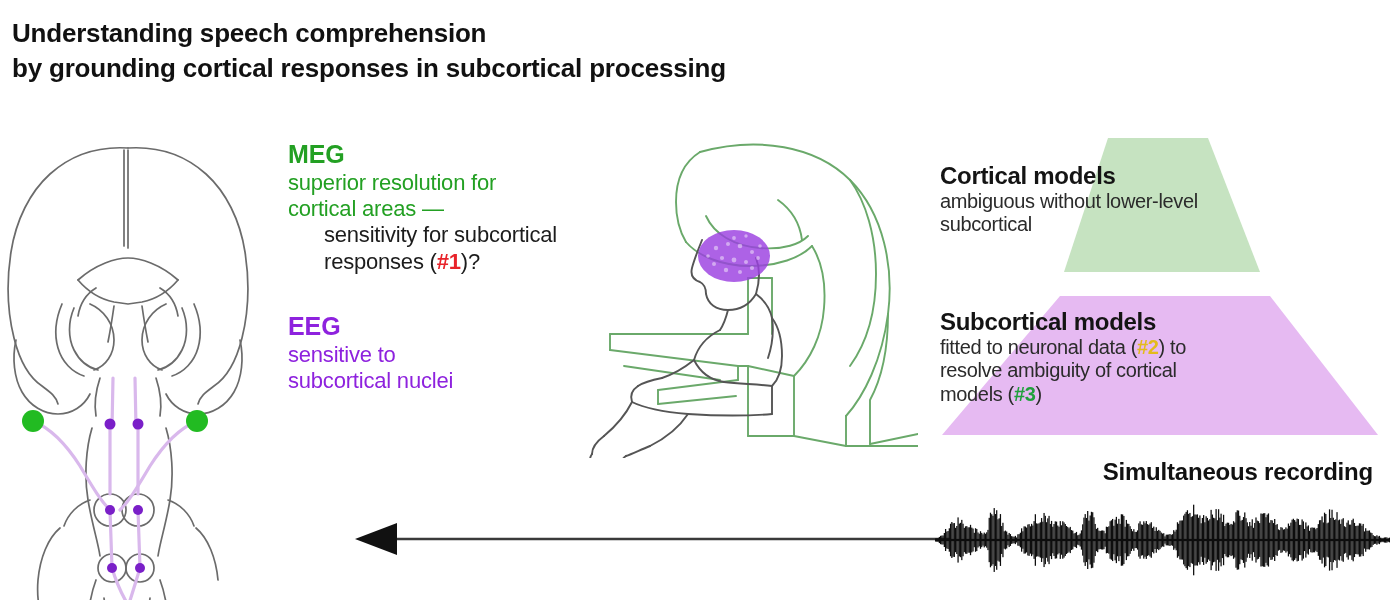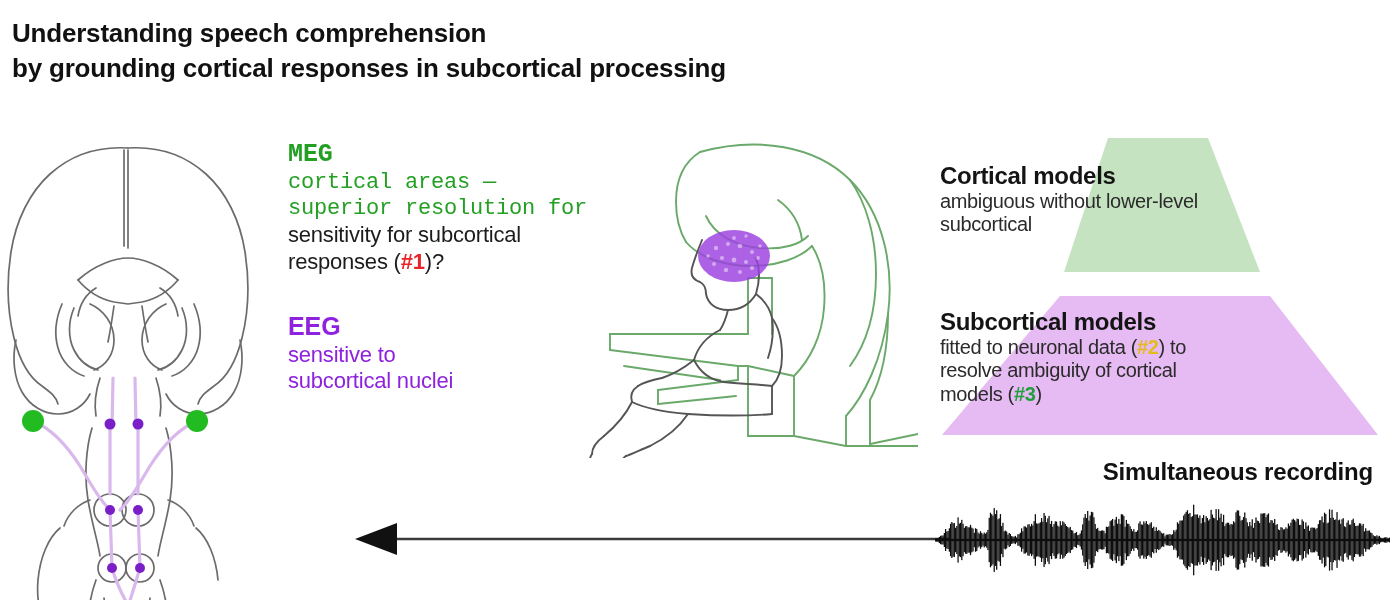--- a/index.html
+++ b/index.html
@@ -28,23 +28,23 @@
   #megblock{left:288px;top:140px;width:370px;}
   #eegblock{left:288px;top:312px;width:370px;}
   .modality-name{
     font-size:25px;font-weight:700;line-height:1.18;
     letter-spacing:-0.1px;
   }
   .modality-body{
     font-size:22px;font-weight:400;line-height:1.20;
     letter-spacing:-0.2px;
   }
-  .meg-green{color:#23a023;font-family:Liberation Mono, monospace;}
+  .meg-green{color:#23a023;}
   .eeg-purple{color:#8e22de;}
-  .blk{color:#1c1c1c;}
+  .blk{color:#1c1c1c;margin-left:36px;}
   .hash1{color:#e8232a;font-weight:700;}
   .hash2{color:#e3bb1b;font-weight:700;}
   .hash3{color:#20a03c;font-weight:700;}
 
   
   #scanner{left:588px;top:128px;width:330px;height:330px;}
   #scanner svg{display:block;}
 
   
   #simlabel{
@@ -163,22 +163,22 @@
     <circle cx="140" cy="440" r="5" fill="#7a1fc8"></circle>
     <circle cx="128" cy="492" r="5.5" fill="#7a1fc8"></circle>
     <circle cx="146" cy="496" r="5.5" fill="#7a1fc8"></circle>
     <circle cx="214" cy="506" r="5" fill="#7a1fc8"></circle>
     <circle cx="212" cy="534" r="5" fill="#7a1fc8"></circle>
   </svg>
 </div>
 
 <div class="abs" id="megblock">
   <div class="modality-name meg-green">MEG</div>
+  <div class="modality-body meg-green">superior resolution for</div>
   <div class="modality-body meg-green">cortical areas —</div>
-  <div class="modality-body meg-green">superior resolution for</div>
   <div class="modality-body blk">sensitivity for subcortical</div>
   <div class="modality-body blk"><span>responses (</span><span class="hash1">#1</span><span>)?</span></div>
 </div>
 
 <div class="abs" id="eegblock">
   <div class="modality-name eeg-purple">EEG</div>
   <div class="modality-body eeg-purple">sensitive to</div>
   <div class="modality-body eeg-purple">subcortical nuclei</div>
 </div>
 

